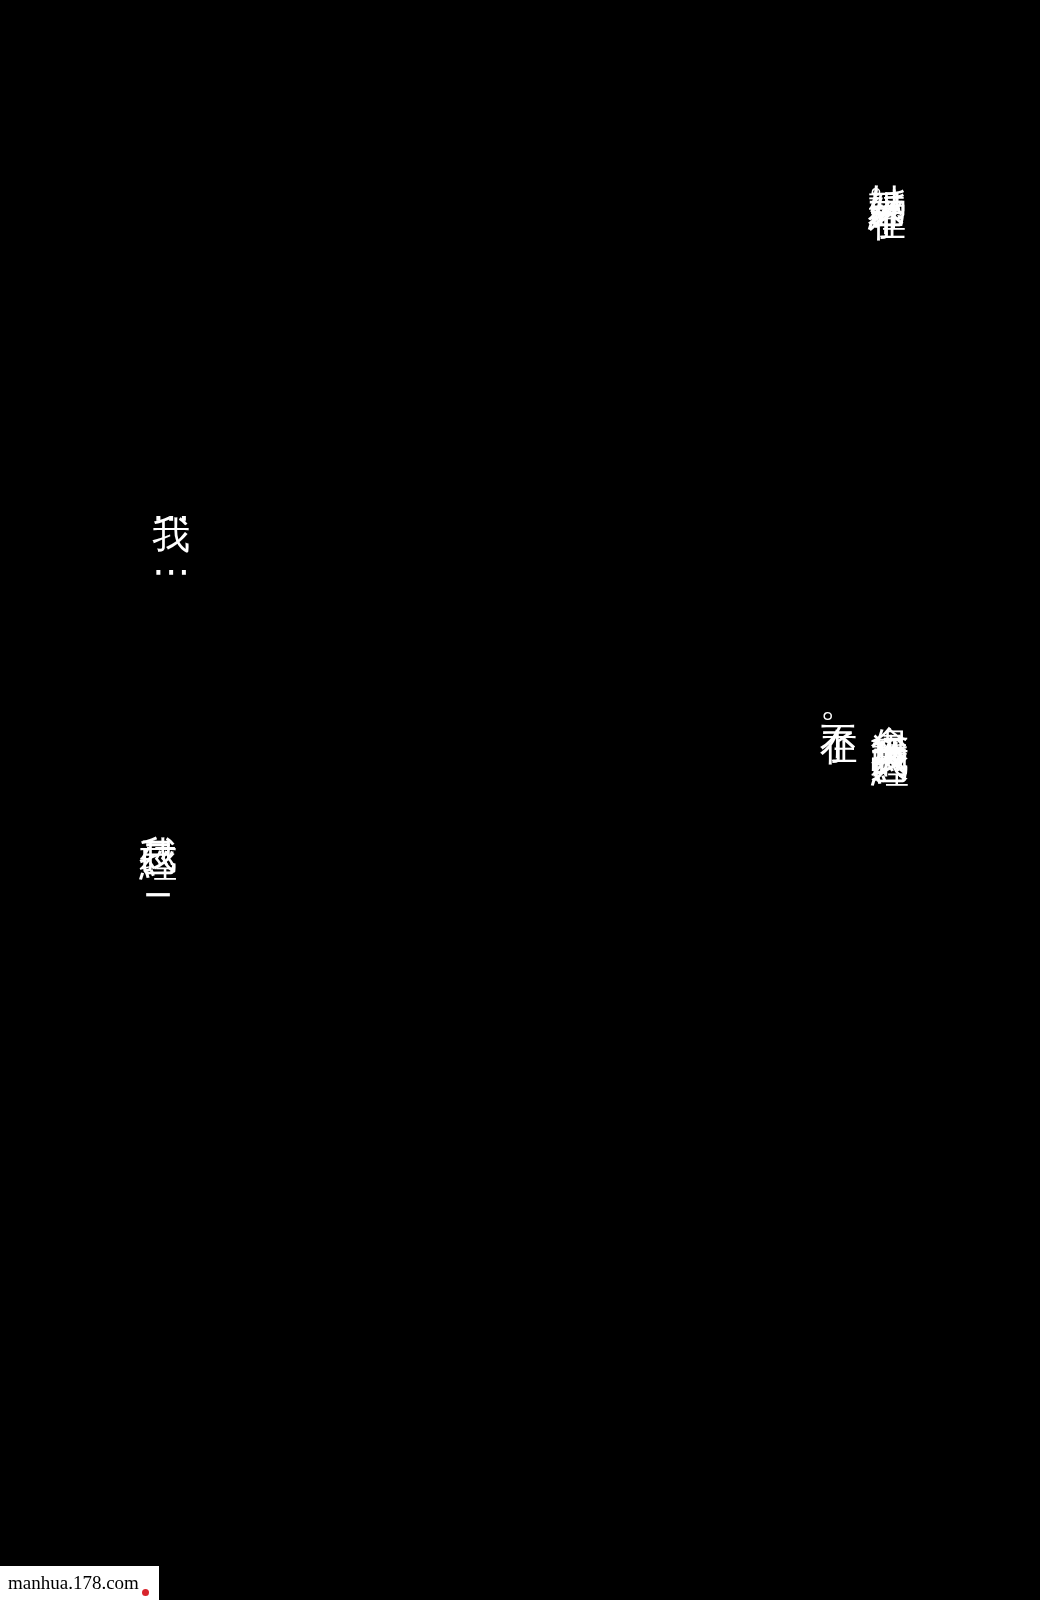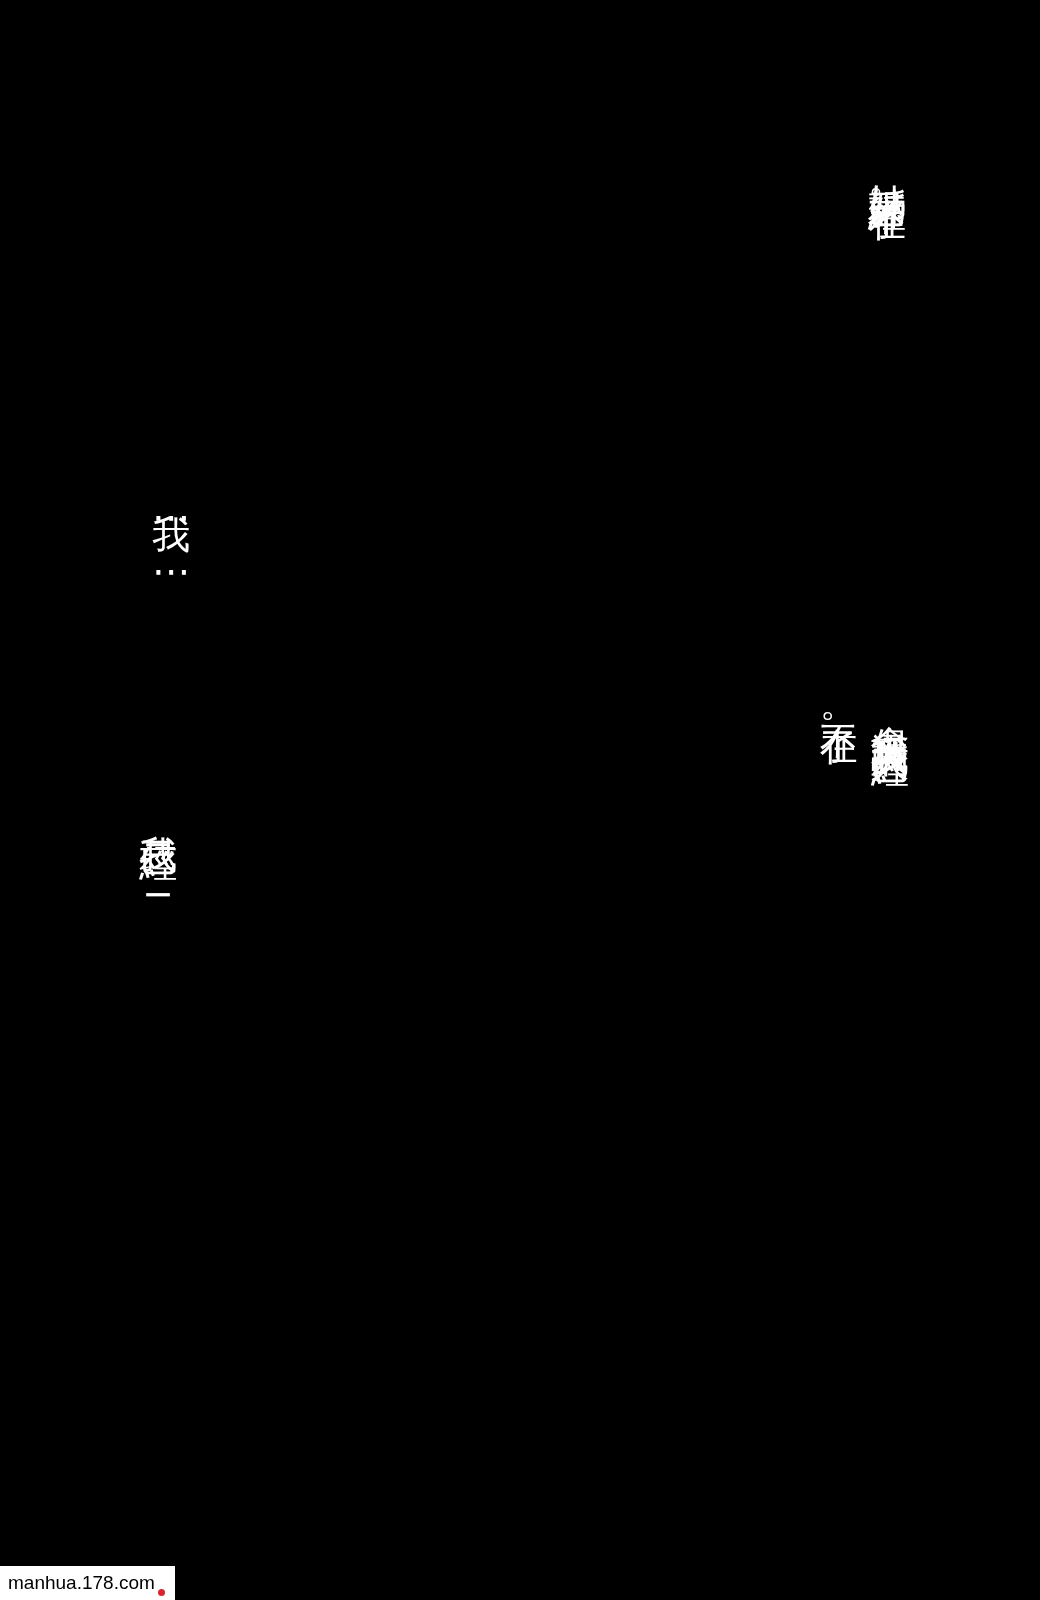--- a/index.html
+++ b/index.html
@@ -65,21 +65,21 @@
   .watermark {
     position: absolute;
     left: 0;
     bottom: 0;
     height: 34px;
     padding: 0 10px 0 8px;
     display: flex;
     align-items: center;
     background: #ffffff;
     color: #000000;
-    font-family: Liberation Sans, sans-serif;
+    font-family: Liberation Serif, serif;
     font-size: 19px;
     letter-spacing: 0px;
   }
   .watermark .dot {
     display: inline-block;
     width: 7px;
     height: 7px;
     border-radius: 50%;
     background: #d8242c;
     margin-left: 3px;

